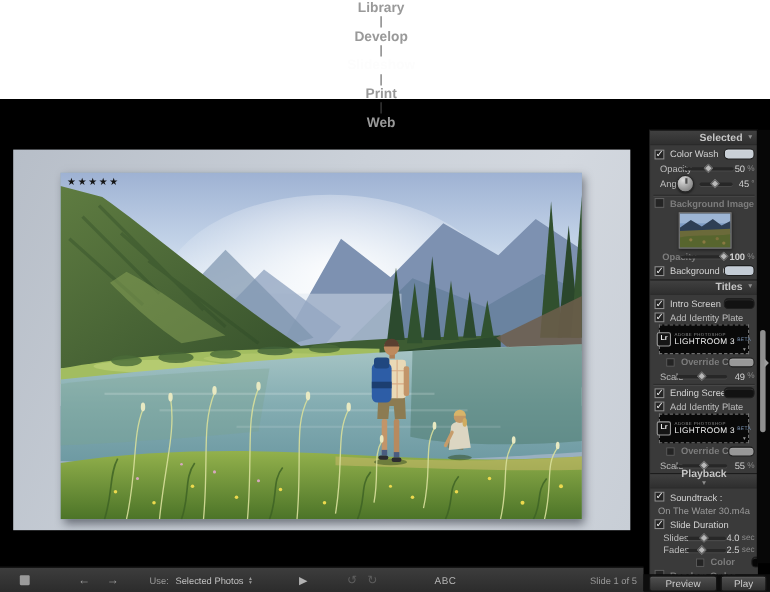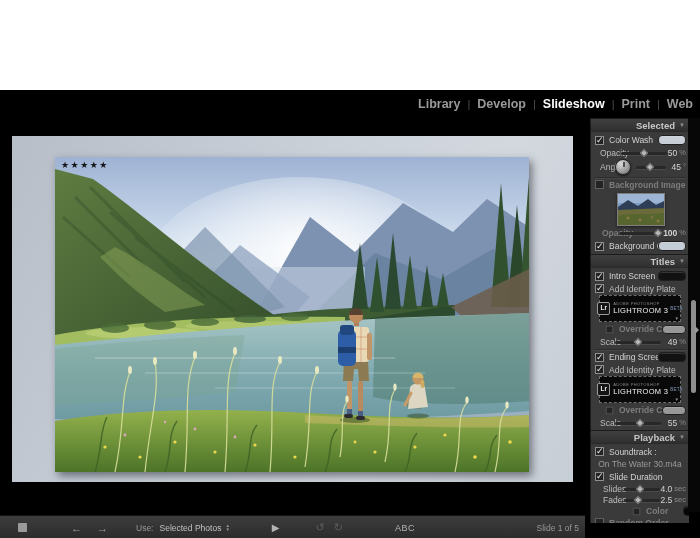--- a/index.html
+++ b/index.html
@@ -1,20 +1,20 @@
 <!DOCTYPE html>
 <html><head>
 <meta charset="utf-8">
 <style>
   html,body{margin:0;padding:0;width:700px;height:538px;background:#ffffff;overflow:hidden;
     font-family:"Liberation Sans",sans-serif;-webkit-font-smoothing:antialiased;}
   .app{position:absolute;left:0;top:90px;width:700px;height:448px;background:#000;}
 
   
-  .modulebar{position:absolute;top:0;left:0;right:0;height:28px;display:flex;justify-content:flex-end;align-items:center;padding-right:7px;}
+  .modulebar{position:absolute;top:0;left:0;right:0;height:28px;display:flex;justify-content:flex-end;align-items:center;padding-right:7px;flex-direction:column;}
   .mod{font-size:12.5px;font-weight:bold;color:#999;cursor:default;}
   .mod.active{color:#fdfdfd;}
   .modsep{color:#4e4e4e;font-size:11px;margin:0 7px;}
 
   
   .workspace{position:absolute;left:12px;top:46px;width:561px;height:346px;
     background:linear-gradient(115deg,#b7bec8 0%,#cbd1d9 45%,#d3d8df 70%,#c8ced6 100%);}
   .slide{position:absolute;left:43px;top:21px;width:474px;height:315px;background:#9ab0c0;
     box-shadow:3px 4px 8px rgba(15,20,30,.5);}
   .slide svg{position:absolute;left:0;top:0;width:100%;height:100%;display:block;}
@@ -385,21 +385,21 @@
       <span class="lbl" style="margin-left:9px;">Scale</span>
       <span class="track" style="left:24px;width:46px;top:5px;">
         <span class="thumb" style="left: calc(55% - 3px);"></span>
       </span>
       <span class="val">
           <span class="vn">55</span>
           <span class="vu">%</span>
         </span>
     </div>
 
-    <div class="phead" style="top:312px;height:14px;">
+    <div class="phead" style="top:312px;height:14px;flex-direction:column;">
       <span class="ht">Playback</span>
       <span class="ha">▼</span>
     </div>
     <div class="prow" style="top:328px;height:11px;">
       <span class="cb checked" style="margin-left:4px;"></span>
       <span class="lbl bright">Soundtrack :</span>
     </div>
     <div class="prow sfile" style="top:341px;height:9px;">
       <span>On The Water 30.m4a</span>
     </div>
@@ -453,14 +453,18 @@
         <span>▲</span>
         <span>▼</span>
       </span>
     <span class="tplay" style="margin-left:42px;">▶</span>
     <span class="trot" style="margin-left:36px;">↺</span>
     <span class="trot" style="margin-left:9px;">↻</span>
     <span class="abc" style="margin-left:52px;">ABC</span>
     <span class="counter">Slide 1 of 5</span>
   </div>
 
+  <div class="btnstrip">
+    <div class="btn" style="left:5px;width:62px;">Preview</div>
+    <div class="btn" style="left:70px;width:42px;">Play</div>
+  </div>
 
 </div>
 
 </body></html>

